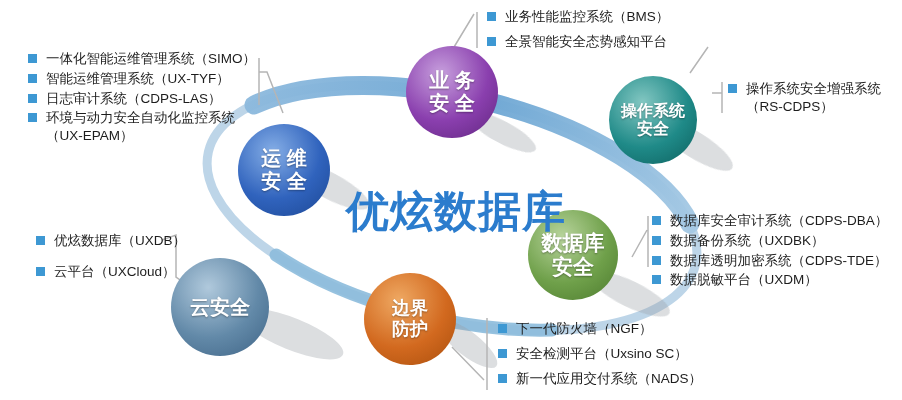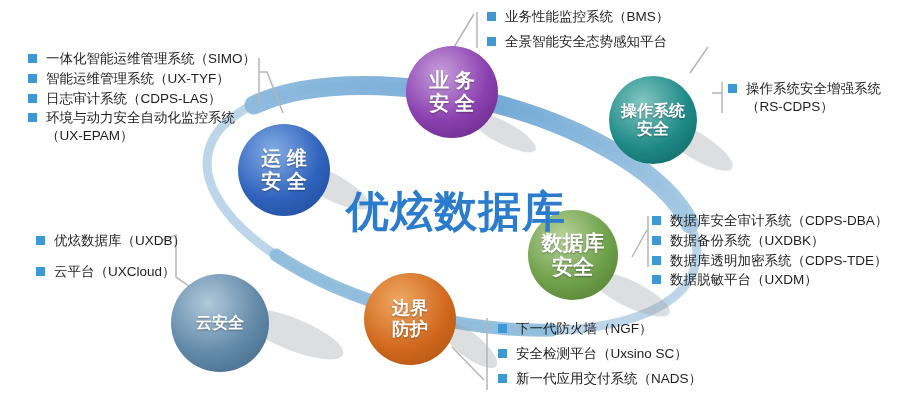--- a/index.html
+++ b/index.html
@@ -16,21 +16,21 @@
   }
   .sphere .l1,.sphere .l2{white-space:pre;}
   .sp-ops    {left:238px;top:124px;width:92px;height:92px;font-size:20px;
               background:radial-gradient(circle at 38% 30%, #85aee6 0%, #3063bd 55%, #1c4793 100%);}
   .sp-biz    {left:406px;top:46px;width:92px;height:92px;font-size:20px;
               background:radial-gradient(circle at 38% 30%, #c79fdd 0%, #8a3fae 55%, #61267f 100%);}
   .sp-os     {left:609px;top:76px;width:88px;height:88px;font-size:16px;
               background:radial-gradient(circle at 38% 30%, #83c7c2 0%, #1f8a88 55%, #0d5f5d 100%);}
   .sp-db     {left:528px;top:210px;width:90px;height:90px;font-size:21px;
               background:radial-gradient(circle at 38% 30%, #b8d49c 0%, #6fa04a 55%, #4c7a2e 100%);text-align:center;}
-  .sp-cloud  {left:171px;top:274px;width:98px;height:98px;font-size:16px;
+  .sp-cloud  {left:171px;top:258px;width:98px;height:98px;font-size:20px;
               background:radial-gradient(circle at 38% 30%, #b0c9dc 0%, #6289a8 55%, #3e6385 100%);justify-content:center;}
   .sp-border {left:364px;top:273px;width:92px;height:92px;font-size:18px;
               background:radial-gradient(circle at 38% 30%, #efa963 0%, #d2691f 55%, #a94e0c 100%);}
   .title{
     position:absolute;left:346px;top:183px;z-index:4;
     font-size:43px;font-weight:bold;color:#2b7ccd;letter-spacing:1px;white-space:nowrap;
   }
   .syslist{position:absolute;z-index:4;color:#1d1d1d;font-size:13.5px;line-height:1.32;}
   .li{display:flex;align-items:flex-start;}
   .bullet{flex:0 0 9px;width:9px;height:9px;background:#3d98d3;margin:4px 9px 0 0;}

